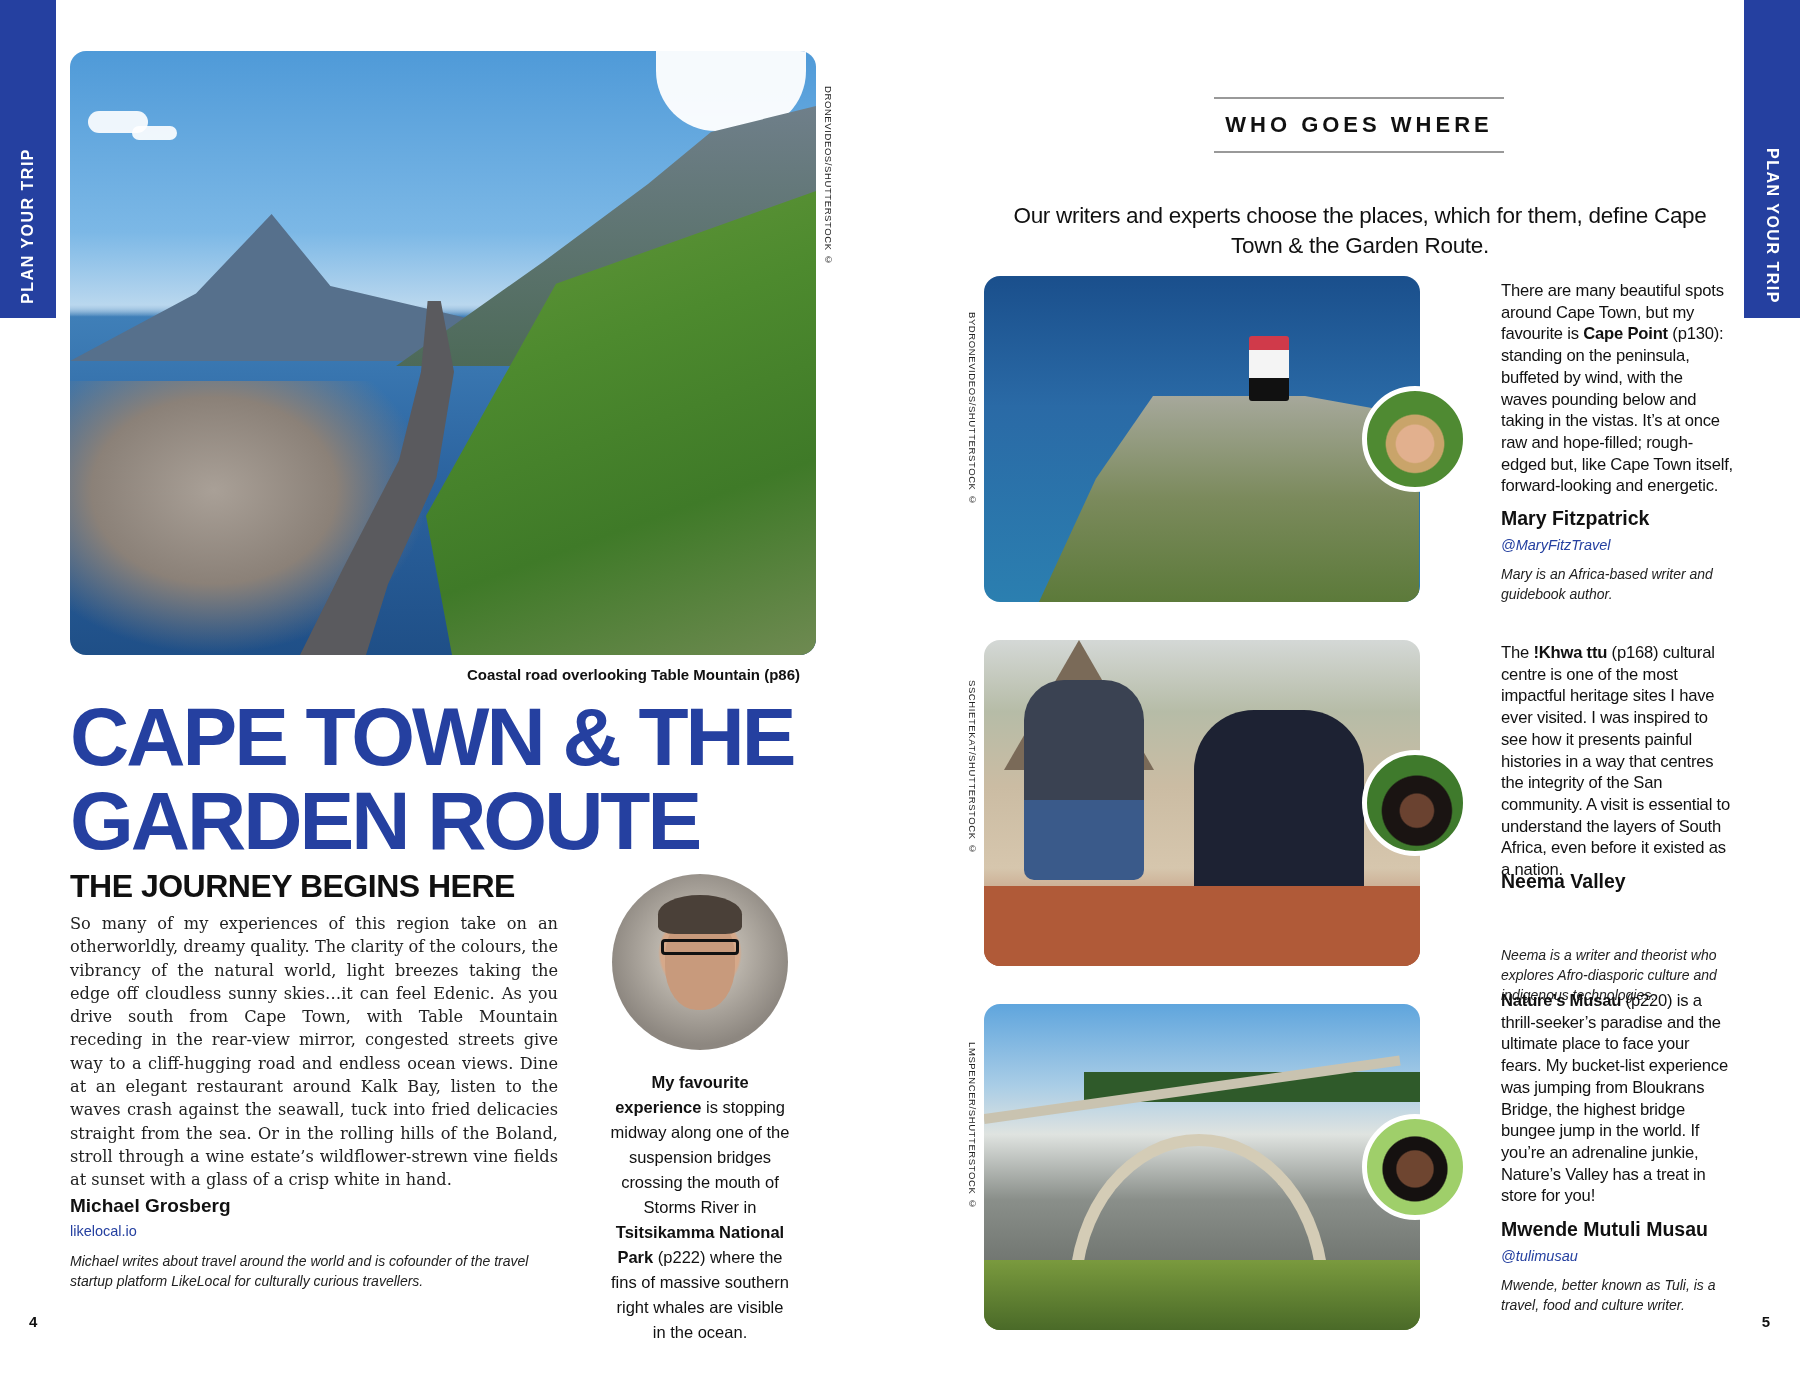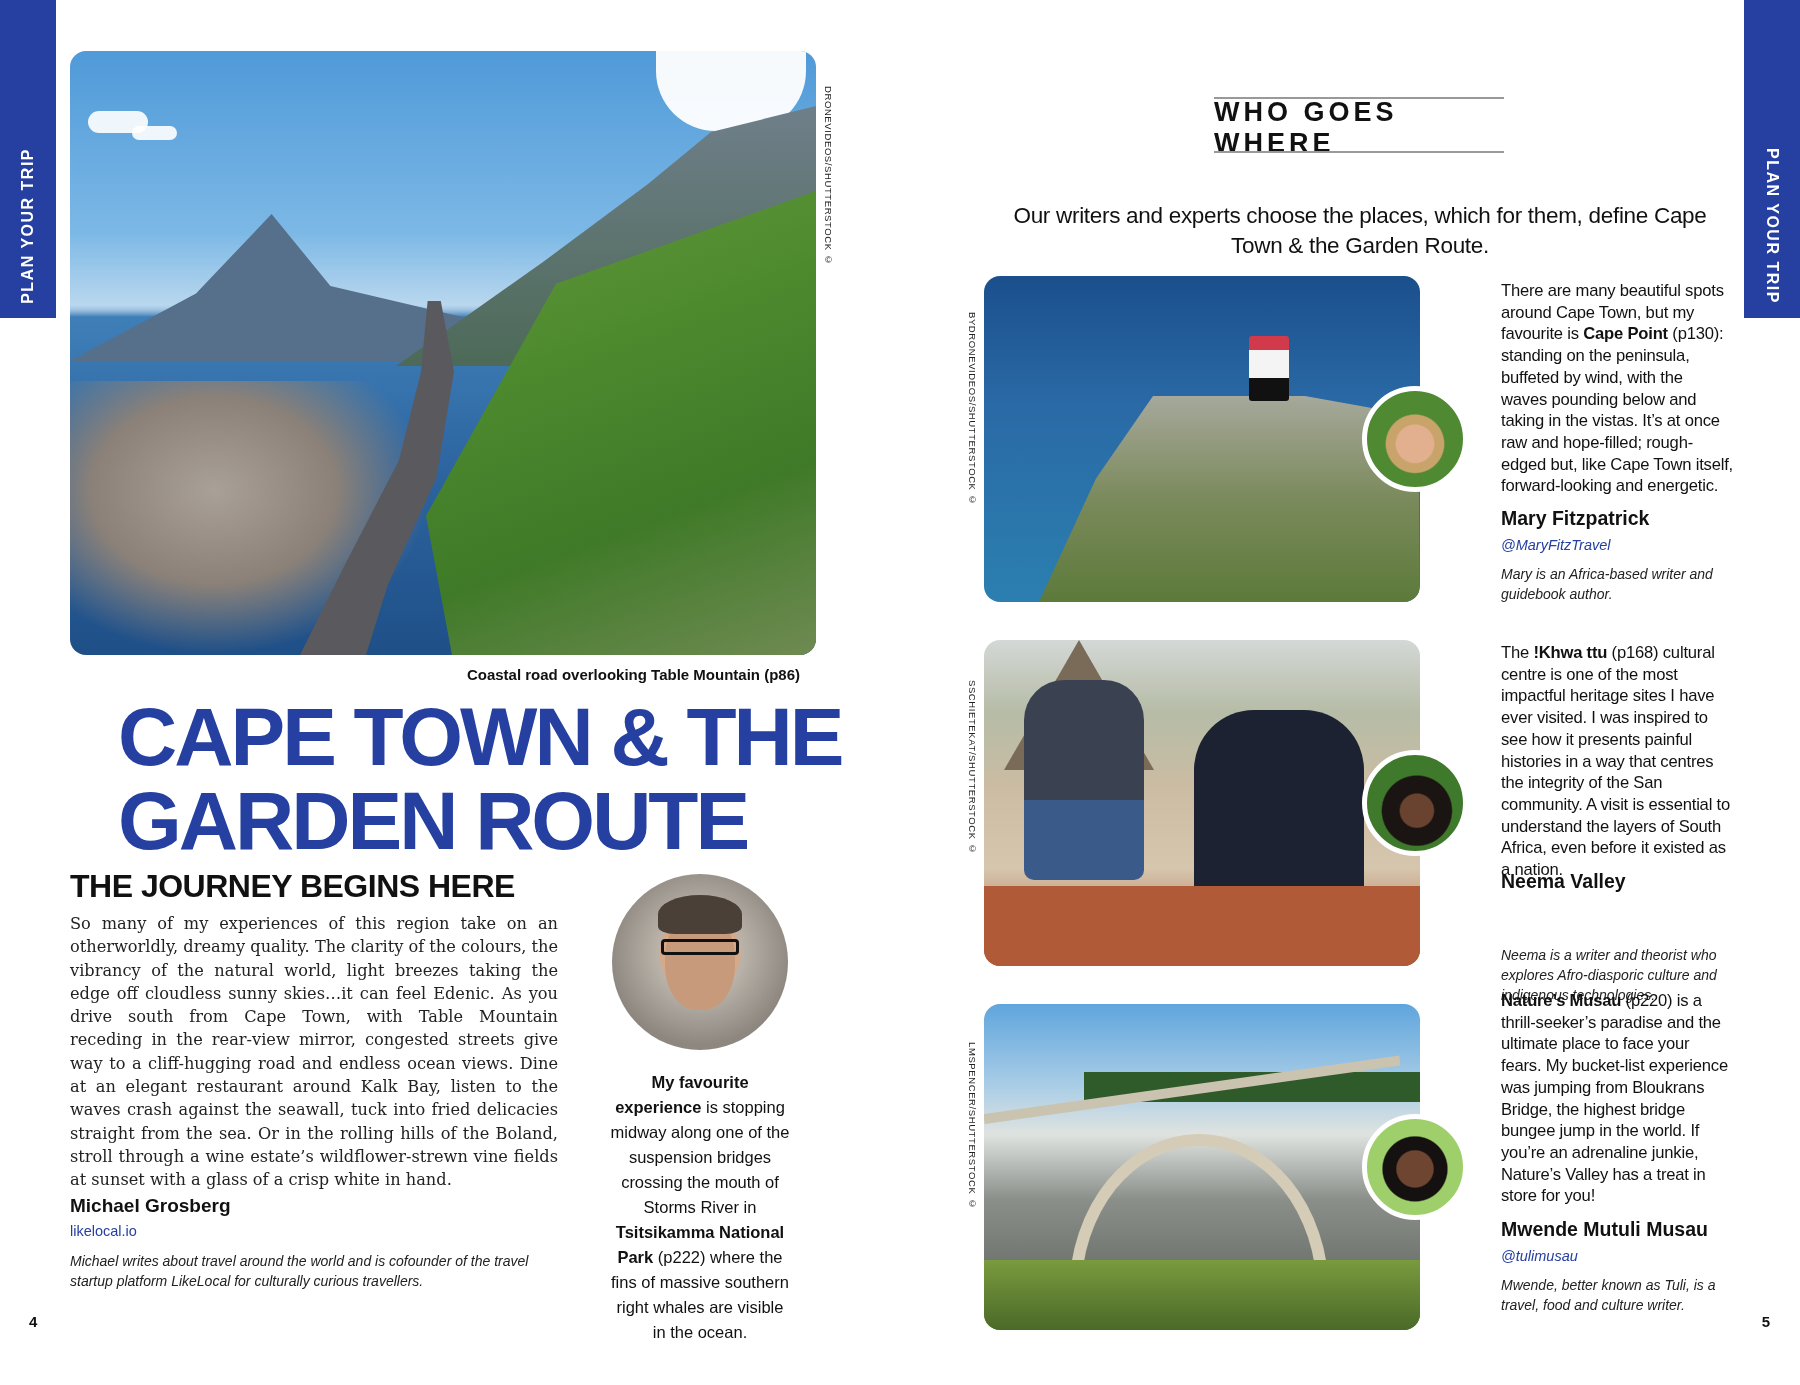--- a/index.html
+++ b/index.html
@@ -61,21 +61,21 @@
   }
 
   .caption-hero {
     position: absolute; right: 1000px; top: 666px; font-size: 15px; font-weight: 700; color: #111;
     font-family: "Liberation Sans", sans-serif;
   }
 
   .main-title {
     position: absolute; left: 70px; top: 695px; width: 760px;
     font-family: "Liberation Sans", sans-serif; font-weight: 700; color: #2540a0;
-    font-size: 82px; line-height: 84px; letter-spacing: -3px; margin-left: 48px;
+    font-size: 82px; line-height: 84px; letter-spacing: -3px;
   }
   .subtitle {
     position: absolute; left: 70px; top: 868px; font-size: 32px; font-weight: 700; color: #111; letter-spacing: -0.5px;
   }
   .intro {
     position: absolute; left: 70px; top: 912px; width: 488px;
     font-family: "DejaVu Serif", "Liberation Serif", serif; font-size: 16.2px; line-height: 23.3px;
     text-align: justify; color: #222;
   }
   .author-name {
@@ -105,22 +105,22 @@
   }
   .fav b { font-weight: 700; }
 
   .page-num { position: absolute; font-size: 15px; font-weight: 700; color: #111; top: 1313px; }
   #page-4 { left: 29px; }
   #page-5 { right: 30px; }
 
   
   .section-rule { position: absolute; left: 1214px; width: 290px; height: 2px; background: #999; }
   .section-title {
-    position: absolute; left: 1214px; width: 290px; top: 97px; 
-    font-size: 27px; font-weight: 700; letter-spacing: 4px; color: #111;
+    position: absolute; left: 1214px; width: 290px; top: 112px; text-align: center;
+    font-size: 22px; font-weight: 700; letter-spacing: 4px; color: #111;
   }
   .section-lede {
     position: absolute; left: 1010px; width: 700px; top: 168px; text-align: center;
     font-size: 22.5px; line-height: 30px; color: #111; letter-spacing: -0.3px; margin-top: 33px;
   }
 
   #photo-capepoint { left: 984px; top: 276px; width: 436px; height: 326px;
     background: linear-gradient(180deg, #1a4f8c 0%, #2a6aa6 40%, #2b7fb0 100%); }
   #photo-capepoint .cliff { position:absolute; left: 55px; top: 120px; width: 380px; height: 206px;
     background: linear-gradient(180deg, #a6a89b 0%, #7b8a5c 50%, #5c7a3a 100%);

